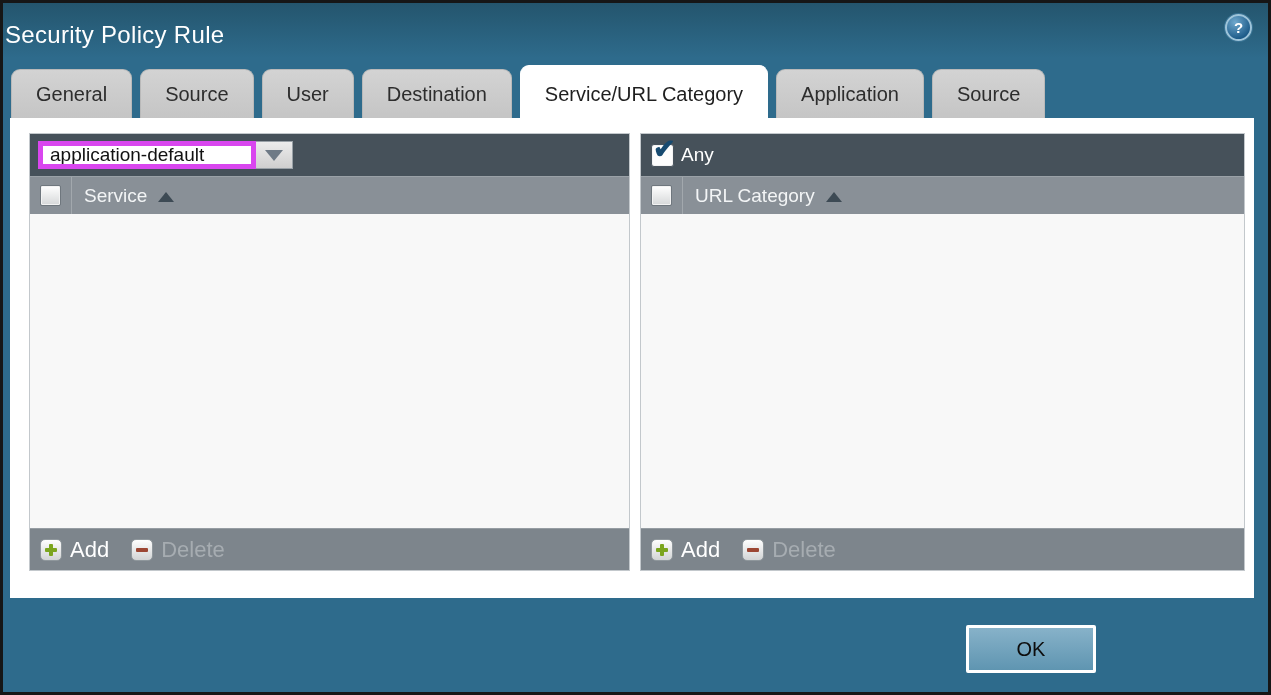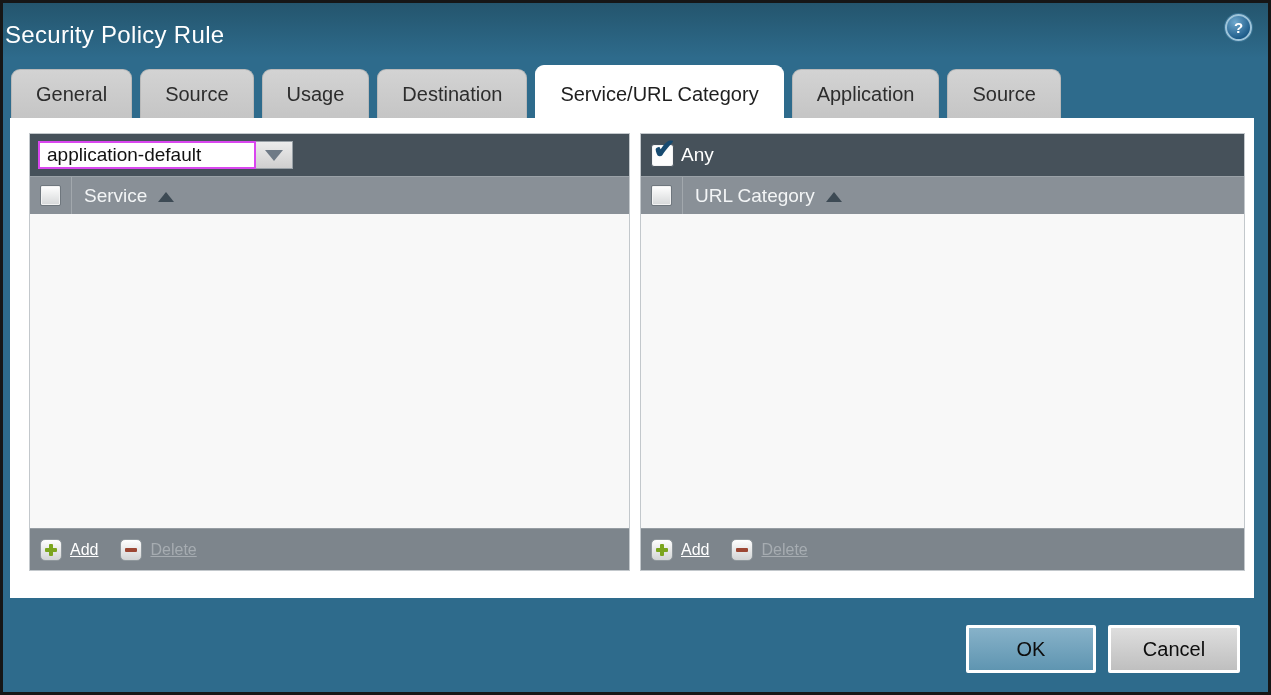--- a/index.html
+++ b/index.html
@@ -81,21 +81,21 @@
   .panel-footer {
     height: 42px; flex: 0 0 42px; background: #7d858c;
     border-top: 1px solid #969da3;
     display: flex; align-items: center; padding-left: 10px;
   }
 
   
   .combo { display: flex; align-items: center; }
   .combo-input {
     width: 218px; height: 28px;
-    border: 2px solid #d946ef; border-radius: 0;
+    border: 5px solid #d946ef; border-radius: 0;
     font-family: "Liberation Sans", sans-serif;
     font-size: 19px; color: #111; padding: 0 7px;
     background: #ffffff; outline: none;
   }
   .combo-btn {
     width: 37px; height: 28px;
     background: linear-gradient(#ececec, #cfcfcf);
     border: 1px solid #99a1a7; border-left: none;
     display: flex; align-items: center; justify-content: center;
     cursor: pointer;
@@ -151,21 +151,21 @@
     width: 22px; height: 22px; border-radius: 5px;
     background: linear-gradient(#fefefe, #d2d4d5);
     border: 1px solid #8f979c;
     position: relative; flex: 0 0 auto;
   }
   .tool-icon.plus::before, .tool-icon.plus::after,
   .tool-icon.minus::before { content: ""; position: absolute; background: #7ba51e; border-radius: 1px; }
   .tool-icon.plus::before { left: 4px; top: 8px; width: 12px; height: 4px; }
   .tool-icon.plus::after  { left: 8px; top: 4px; width: 4px; height: 12px; }
   .tool-icon.minus::before { left: 4px; top: 8px; width: 12px; height: 4px; background: #9c4633; }
-  .tool-label { margin-left: 8px; font-size: 16px; color: #ffffff; text-decoration: underline; }
+  .tool-label { margin-left: 8px; font-size: 22px; color: #ffffff; }
   .tool-btn.disabled { cursor: default; }
   .tool-btn.disabled .tool-label { color: #a6acb1; }
 
   
   .btn {
     position: absolute; top: 622px; height: 48px;
     border: 3px solid #ffffff; border-radius: 2px;
     display: flex; align-items: center; justify-content: center;
     font-size: 20px; color: #0d0d0d; cursor: pointer;
     font-family: "Liberation Sans", sans-serif;
@@ -187,21 +187,21 @@
   <div class="titlebar">
     <span class="title">Security Policy Rule</span>
     <div class="help-icon">
       <span>?</span>
     </div>
   </div>
 
   <div class="tabs">
     <div class="tab">General</div>
     <div class="tab">Source</div>
-    <div class="tab">Usage</div>
+    <div class="tab">User</div>
     <div class="tab">Destination</div>
     <div class="tab active">Service/URL Category</div>
     <div class="tab">Application</div>
     <div class="tab">Source</div>
   </div>
 
   <div class="content">
 
     <div class="panel panel-left">
       <div class="panel-topbar">
@@ -259,15 +259,14 @@
         <div class="tool-btn disabled">
           <div class="tool-icon minus"></div>
           <span class="tool-label">Delete</span>
         </div>
       </div>
     </div>
 
   </div>
 
   <div class="btn btn-ok">OK</div>
-  <div class="btn btn-cancel">Cancel</div>
 
 </div>
 
 </body></html>

